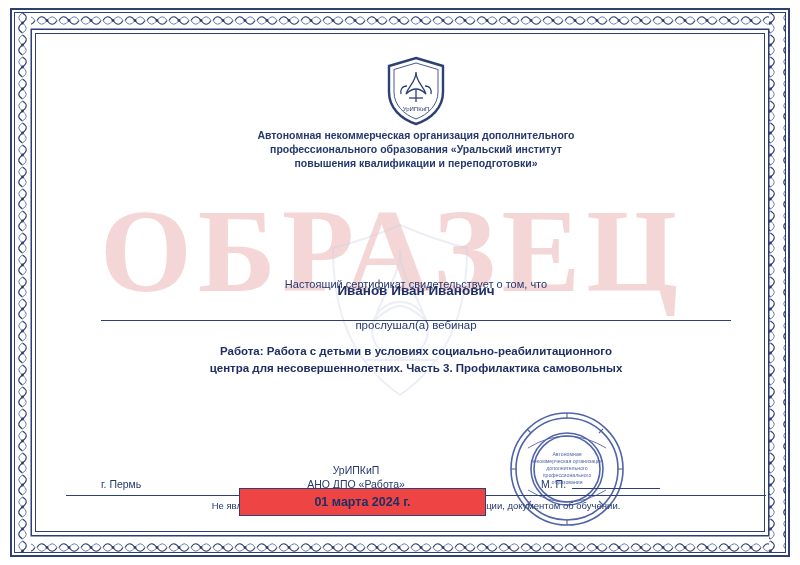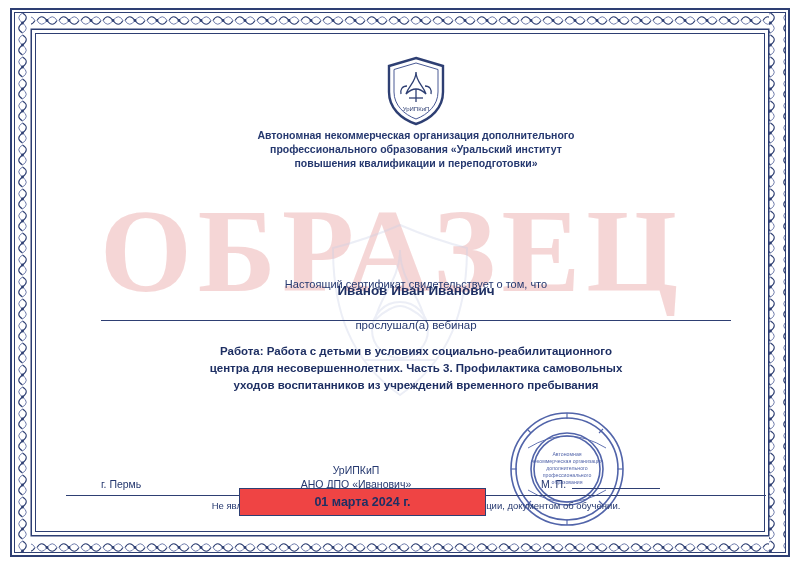--- a/index.html
+++ b/index.html
@@ -319,21 +319,20 @@
 
     <div class="subtitle">Настоящий сертификат свидетельствует о том, что</div>
 
     <div class="recipient">Иванов Иван Иванович</div>
 
     <div class="action">прослушал(а) вебинар</div>
 
     <div class="course">
       <div>Работа: Работа с детьми в условиях социально-реабилитационного</div>
       <div>центра для несовершеннолетних. Часть 3. Профилактика самовольных</div>
-      <div>уходов воспитанников из учреждений временного пребывания</div>
     </div>
 
     <svg class="stamp" viewBox="0 0 118 118" xmlns="http://www.w3.org/2000/svg">
       <g fill="none" stroke="#3a4f9e" stroke-width="1.6">
         <circle cx="59" cy="59" r="56"></circle>
         <circle cx="59" cy="59" r="51"></circle>
         <circle cx="59" cy="59" r="36"></circle>
         <circle cx="59" cy="59" r="33"></circle>
       </g>
       <g stroke="#3a4f9e" stroke-width="1.1">
@@ -356,21 +355,21 @@
       <g fill="none" stroke="#3a4f9e" stroke-width="0.9">
         <path d="M20 80 Q59 104 98 80"></path>
         <path d="M20 38 Q59 14 98 38"></path>
       </g>
     </svg>
 
     <div class="city">г. Пермь</div>
 
     <div class="director">
       <div>УрИПКиП</div>
-      <div>АНО ДПО «Иванович»</div>
+      <div>АНО ДПО «Работа»</div>
     </div>
 
     <div class="mp">М. П.</div>
     <div class="sign-line"></div>
 
     <div class="divider"></div>
     <div class="disclaimer">Не является документом об образовании и (или) о квалификации, документом об обучении.</div>
   </div>
 
   <div class="date-box">01 марта 2024 г.</div>

